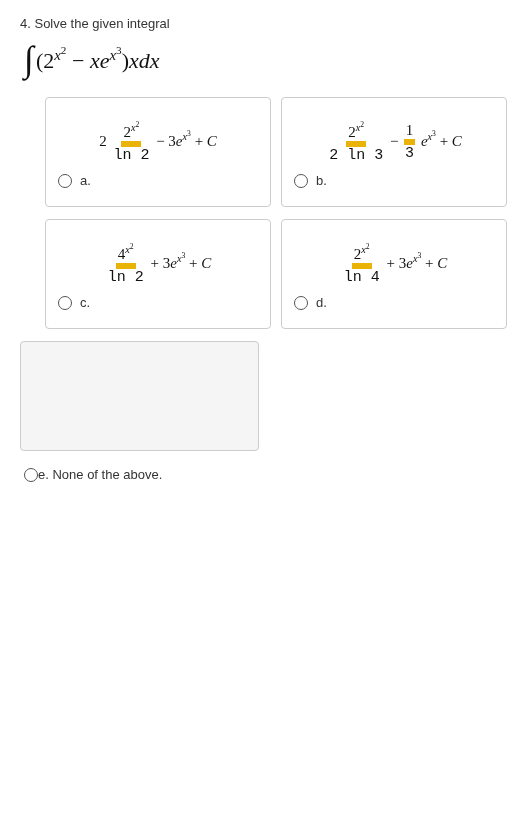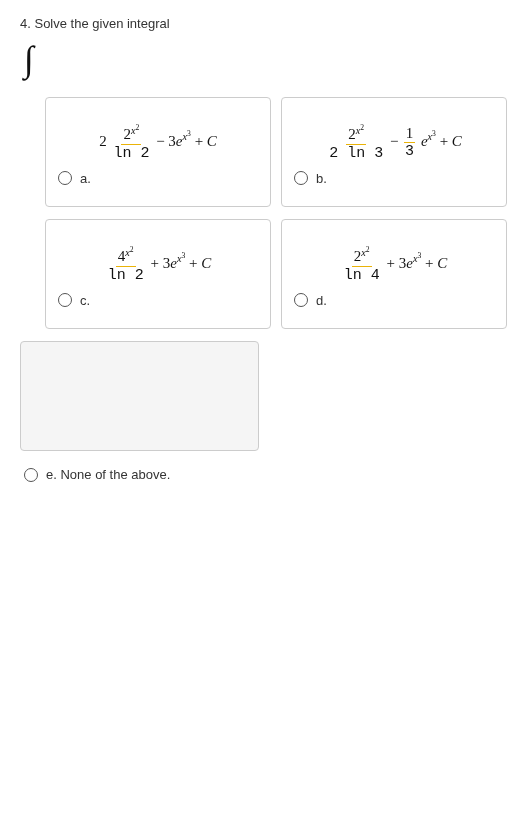--- a/index.html
+++ b/index.html
@@ -61,21 +61,21 @@
       text-align: center;
     }
     .frac {
       display: inline-flex;
       flex-direction: column;
       align-items: center;
       vertical-align: middle;
       margin: 0 1px;
     }
     .frac .num {
-      border-bottom: 1px solid #eab308;
+      border-bottom: 6px solid #eab308;
       padding: 0 2px;
       line-height: 1.2;
     }
     .frac .den {
       padding: 0 2px;
       line-height: 1.2;
       font-family: Liberation Mono, monospace;
     }
     sup {
       font-size: 0.68em;
@@ -89,21 +89,20 @@
     .empty-box {
       border: 1px solid #ccc;
       border-radius: 4px;
       width: calc(50% - 5px);
       min-height: 110px;
       background: #f5f5f5;
     }
     .none-above-row {
       display: flex;
       align-items: center;
-      gap: 8px;
       margin-top: 16px;
       padding-left: 4px;
     }
     .none-above-text {
       font-family: Arial, sans-serif;
       font-size: 13px;
       color: #333;
     }
     .integral-large {
       font-size: 36px;
@@ -122,20 +121,23 @@
 </head>
 <body>
 
 <div class="question-header">
   <span>4.</span>
   <span>Solve the given integral</span>
 </div>
 
 <div class="integral-wrap">
   <span class="integral-large">∫</span>
+  <span style="font-size:22px;">
+    (2<sup><i>x</i><sup style="font-size:0.75em;">2</sup></sup> − <i>xe</i><sup><i>x</i><sup style="font-size:0.75em;">3</sup></sup>)<i>xdx</i>
+  </span>
 </div>
 
 <div class="options-grid">
 
   <div class="option-box">
     <div class="math-expr">
       2
       <span class="frac">
         <span class="num">2<sup><i>x</i><sup style="font-size:0.75em;">2</sup></sup></span>
         <span class="den">ln 2</span>

